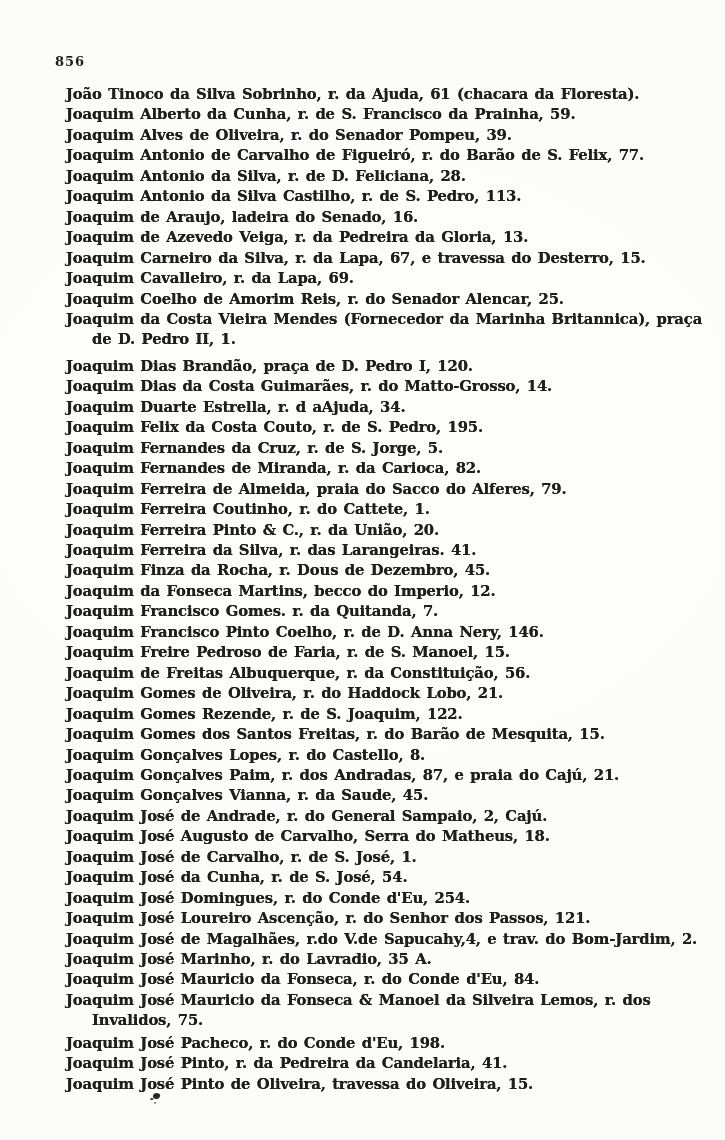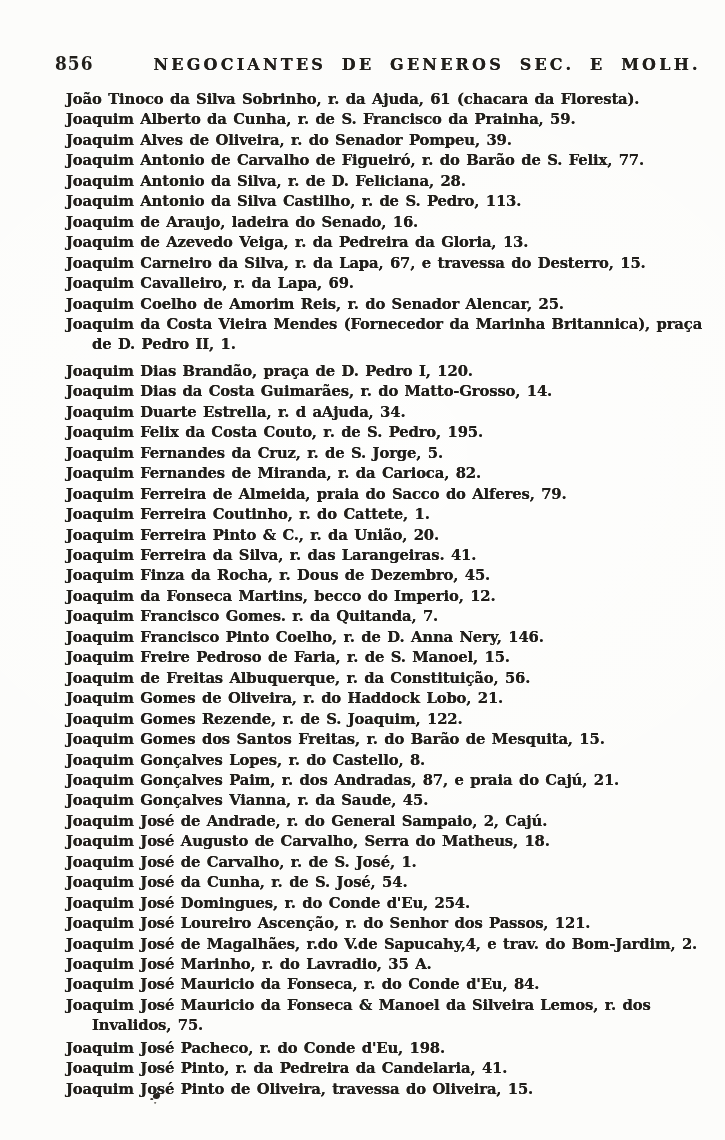--- a/index.html
+++ b/index.html
@@ -27,21 +27,21 @@
       radial-gradient(1px 1px at 707px 292px, #aaa 40%, transparent 60%);
     pointer-events: none;
   }
   .header {
     display: flex;
     align-items: baseline;
     padding: 54px 0 0 55px;
     font-weight: bold;
   }
   .page-number {
-    font-size: 17px;
+    font-size: 13px;
     letter-spacing: 1px;
     transform: scaleY(1.05);
   }
   .header-title {
     margin-left: 60px;
     font-size: 16px;
     letter-spacing: 3.2px;
     word-spacing: 7px;
     transform: scaleY(1.04);
     text-shadow: 0 0 0.5px #2a2722;
@@ -79,21 +79,20 @@
   }
 </style>
 </head>
 <body>
 
 <div class="page">
   <div class="scan-noise"></div>
 
   <div class="header">
     <span class="page-number">856</span>
-    <span class="header-title">NEGOCIANTES DE GENEROS SEC. E MOLH.</span>
   </div>
 
   <div class="entry-list" id="entry-list">
       <p class="entry">João Tinoco da Silva Sobrinho, r. da Ajuda, 61 (chacara da Floresta).</p>
       <p class="entry">Joaquim Alberto da Cunha, r. de S. Francisco da Prainha, 59.</p>
       <p class="entry">Joaquim Alves de Oliveira, r. do Senador Pompeu, 39.</p>
       <p class="entry">Joaquim Antonio de Carvalho de Figueiró, r. do Barão de S. Felix, 77.</p>
       <p class="entry">Joaquim Antonio da Silva, r. de D. Feliciana, 28.</p>
       <p class="entry">Joaquim Antonio da Silva Castilho, r. de S. Pedro, 113.</p>
       <p class="entry">Joaquim de Araujo, ladeira do Senado, 16.</p>

